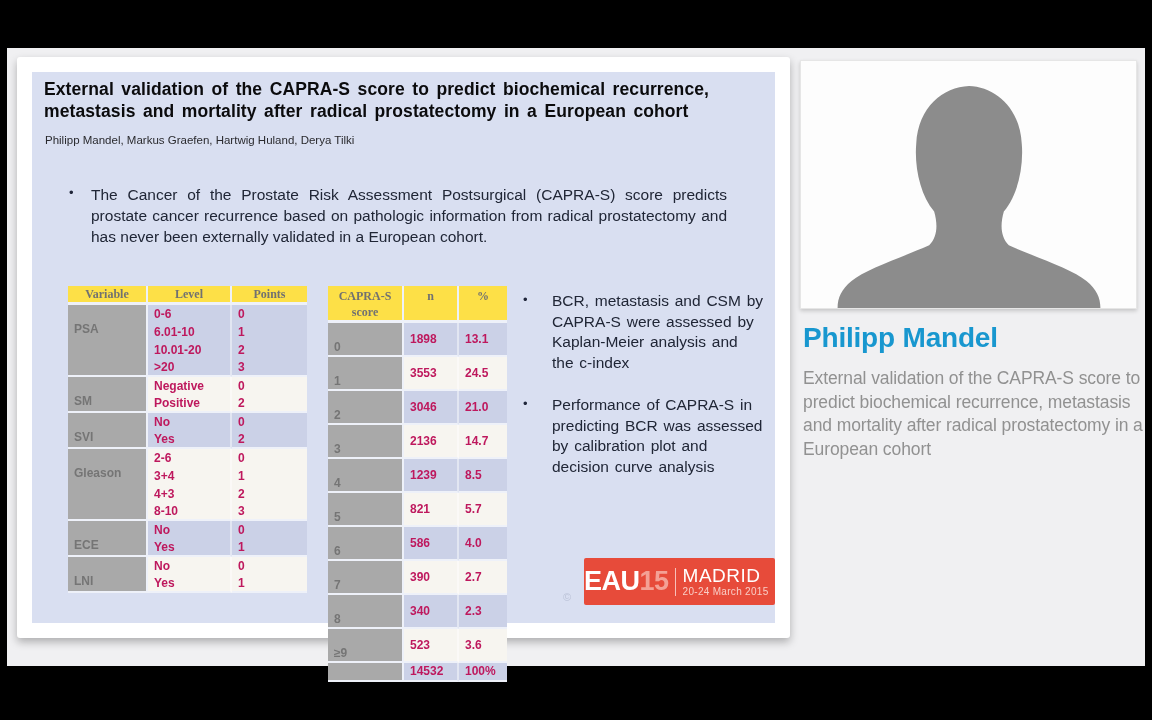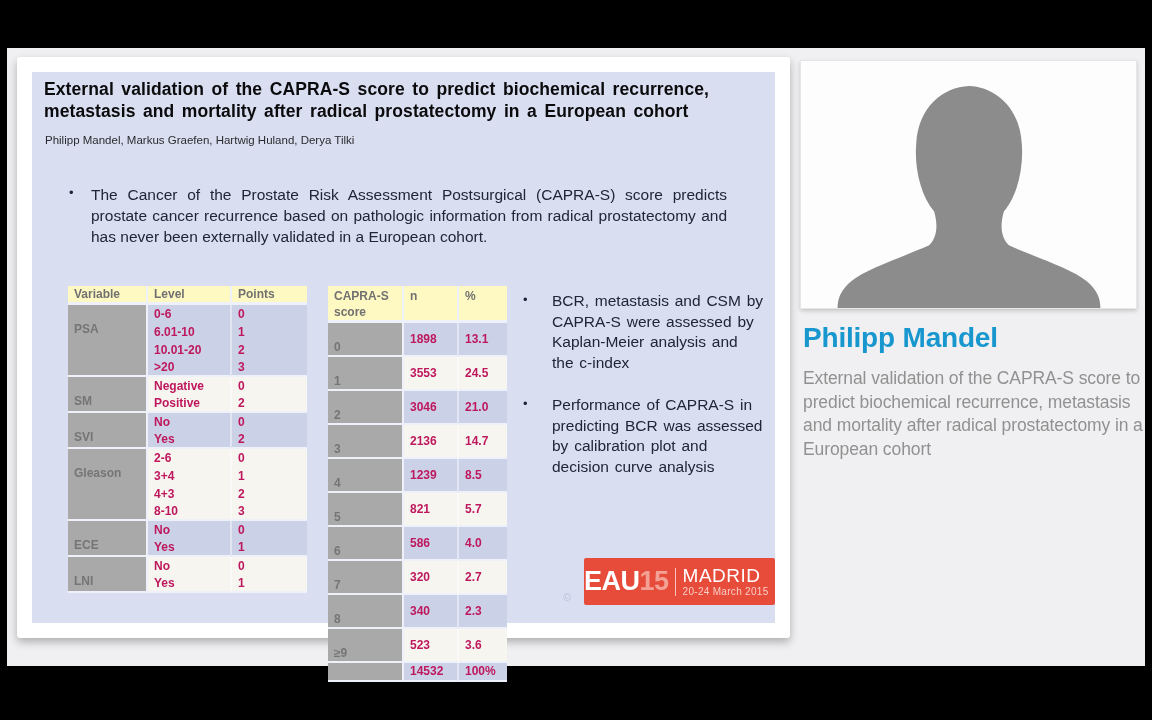--- a/index.html
+++ b/index.html
@@ -26,22 +26,22 @@
 
   .intro { position:absolute; left:37px; top:112px; width:658px; display:flex; }
   .intro .dot { width:22px; font-size:13px; color:#20263a; flex:0 0 22px; padding-top:1px; }
   .intro .txt { flex:1; font-size:15.5px; line-height:21px; color:#202636;
     text-align:justify; }
 
   
   table { border-collapse:separate; border-spacing:0; table-layout:fixed; position:absolute; }
   th, td { font-size:12px; line-height:15px; padding:0 6px; overflow:hidden;
     white-space:nowrap; vertical-align:middle; }
-  th { background:#fef9c3; color:#717171; font-weight:700; text-align:left;
-    border-right:2px solid #eef1f9; border-bottom:3px solid #eef1f9; }
+  th { background:#fde047; color:#717171; font-weight:700; text-align:center;
+    border-right:2px solid #eef1f9; border-bottom:3px solid #eef1f9;font-family:Liberation Serif, serif; }
   td.var { background:#a9a9a9; color:#757575; font-weight:700;
     border-right:2px solid #eef1f9; border-bottom:2px solid #eef1f9; vertical-align:top; padding-top:17px; }
   td.d { color:#be185d; border-right:2px solid rgba(255,255,255,.45);font-weight:bold; }
   td.d:last-child, th:last-child { border-right:none; }
   tr.blue  td.d { background:#cbd1e7; }
   tr.cream td.d { background:#f7f5f0; }
   tr.gend  td.d { border-bottom:2px solid #eef1f9; }
 
   .points-table { left:36px; top:214px; }
   .points-table tr { height:18px; }
@@ -229,21 +229,21 @@
         <td class="d">821</td>
         <td class="d">5.7</td>
       </tr>
       <tr class="r blue">
         <td class="var">6</td>
         <td class="d">586</td>
         <td class="d">4.0</td>
       </tr>
       <tr class="r cream">
         <td class="var">7</td>
-        <td class="d">320</td>
+        <td class="d">390</td>
         <td class="d">2.7</td>
       </tr>
       <tr class="r blue">
         <td class="var">8</td>
         <td class="d">340</td>
         <td class="d">2.3</td>
       </tr>
       <tr class="r cream">
         <td class="var">≥9</td>
         <td class="d">523</td>

